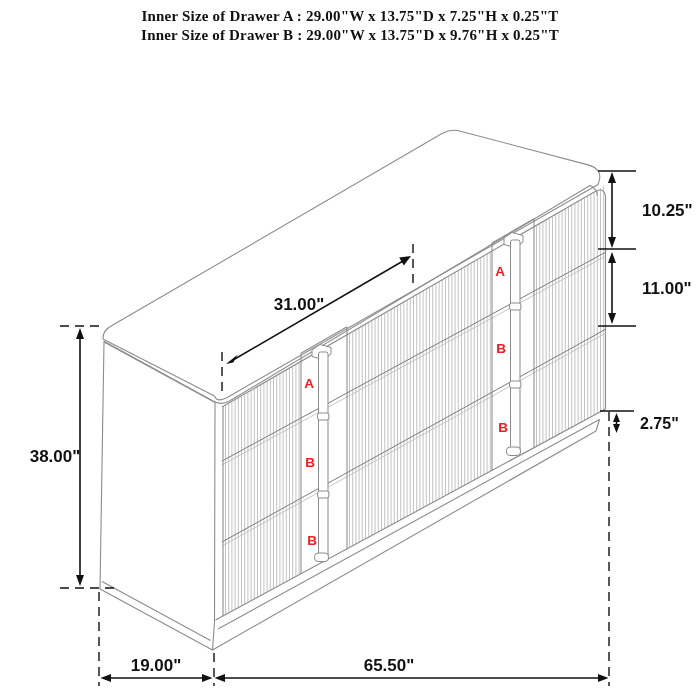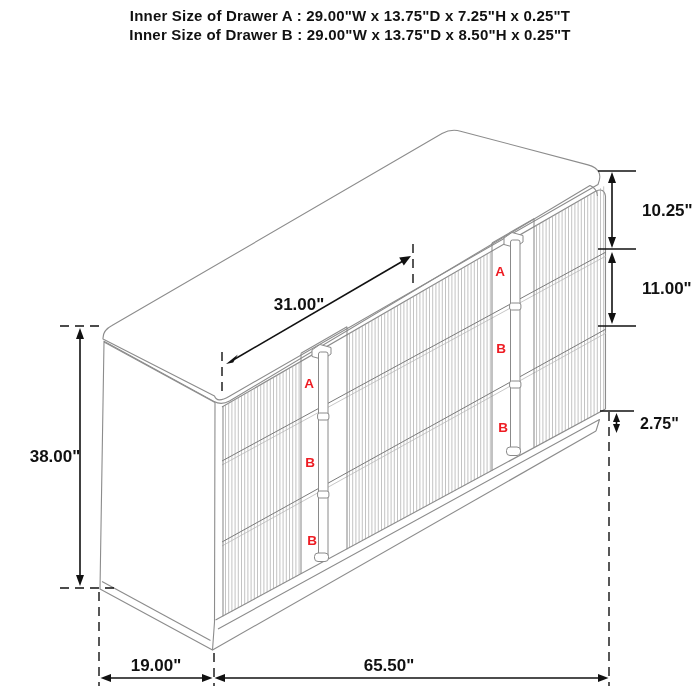--- a/index.html
+++ b/index.html
@@ -1,19 +1,19 @@
 <!DOCTYPE html>
 <html><head>
 <meta charset="utf-8">
 <style>
   html,body{margin:0;padding:0;background:#ffffff;}
   .stage{position:relative;width:700px;height:700px;background:#fff;overflow:hidden;
          font-family:"Liberation Sans",sans-serif;}
   .title-block{position:absolute;top:7px;left:0;width:700px;text-align:center;
-               font-size:15px;font-weight:bold;color:#111;line-height:18.5px;letter-spacing:.2px;}
+               font-size:15px;font-weight:bold;color:#111;line-height:18.5px;letter-spacing:.2px;font-family:Liberation Serif, serif;}
   svg text{font-family:"Liberation Sans",sans-serif;}
   .dim-label{font-size:17px;font-weight:bold;fill:#111;}
   .dim-label-sm{font-size:16px;font-weight:bold;fill:#111;}
   .drawer-letter{font-size:13.5px;font-weight:bold;}
   .furn{stroke:#8c8c8c;stroke-width:1.1;fill:none;stroke-linejoin:round;}
   .furn-fill{stroke:#8c8c8c;stroke-width:1.1;fill:#ffffff;stroke-linejoin:round;}
   .dline{stroke:#7a7a7a;stroke-width:1;fill:none;}
   .dline2{stroke:#b9b9b9;stroke-width:.8;fill:none;}
   .dim{stroke:#111;stroke-width:1.6;fill:none;}
   .tick{stroke:#111;stroke-width:1.4;fill:none;}
@@ -21,21 +21,21 @@
   .ah{fill:#111;stroke:none;}
   .handle{fill:#ffffff;stroke:#8a8a8a;stroke-width:1;}
 </style>
 </head>
 <body>
 
 <div class="stage">
 
   <div class="title-block">
     <div>Inner Size of Drawer A : 29.00"W x 13.75"D x 7.25"H x 0.25"T</div>
-    <div>Inner Size of Drawer B : 29.00"W x 13.75"D x 8.50"H x 0.25"T</div>
+    <div>Inner Size of Drawer B : 29.00"W x 13.75"D x 9.76"H x 0.25"T</div>
   </div>
 
   <svg width="700" height="700" viewBox="0 0 700 700">
 
     <g>
       <path class="furn-fill" d="M 103,339 Q 102.5,330.5 112,325.6 L 442,133.6 Q 451,128.6 460.5,131.2
                L 588,164.9 Q 604.5,169.5 598,184.5 L 229,396.5 Q 217,403.5 214.5,396
                L 103,339 Z"></path>
       <path class="furn" d="M 103.5,341 L 214,401.5 Q 221.5,405.5 229.5,401 L 590,185.5 Q 597,188.5 597.5,196"></path>
     </g>

